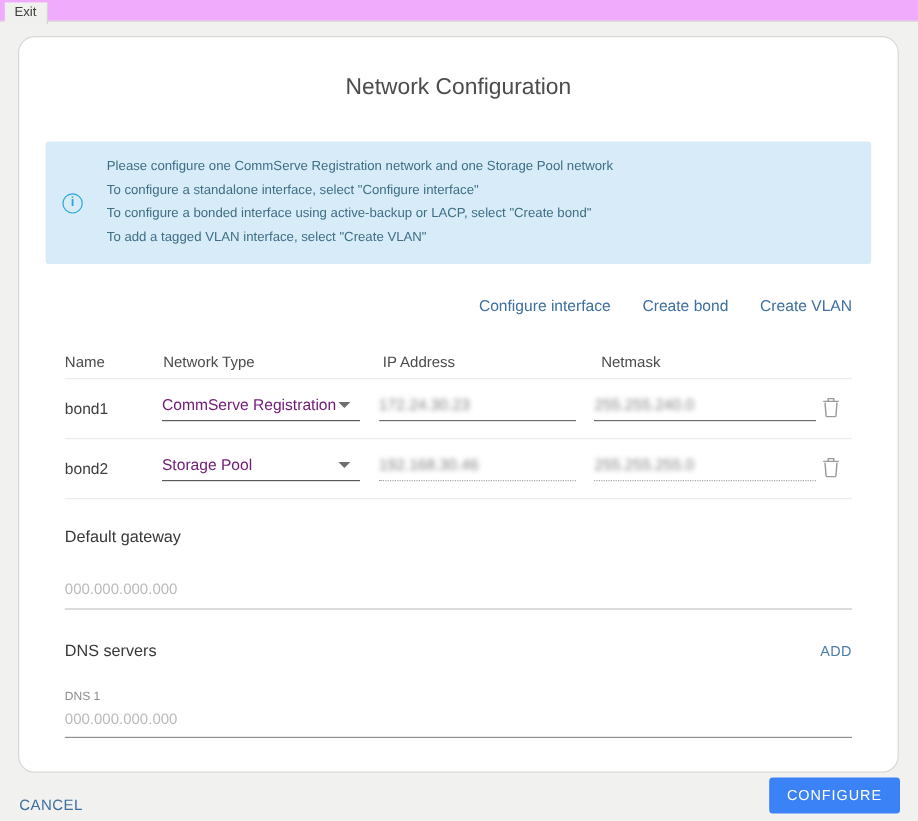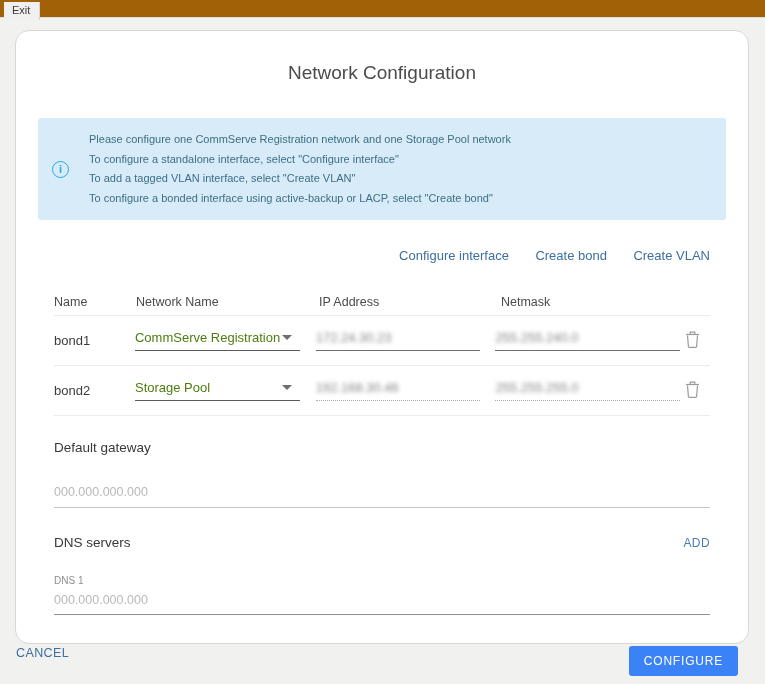--- a/index.html
+++ b/index.html
@@ -5,21 +5,21 @@
   * { margin:0; padding:0; box-sizing:border-box; }
   html,body { width:765px; height:684px; }
   body {
     font-family:"Liberation Sans", sans-serif;
     background:#f1f1ef;
     color:#3d3d3d;
     overflow:hidden;
     position:relative;
   }
   
-  .top-strip { height:18px; background:#a16207; border-bottom:1px solid #dcdcda; }
+  .top-strip { height:18px; background:#f0abfc; border-bottom:1px solid #dcdcda; }
   .exit-tab {
     display:inline-block; height:18px; padding:2px 9px 0 8px;
     background:#f0f0ee; border-right:1px solid #d5d5d3;
     font-size:11px; color:#3b3b3b; margin-left:4px; cursor:default;
   }
   
   .card {
     position:absolute; left:15px; top:30px; width:734px; height:614px;
     background:#ffffff; border:1px solid #d8d8d6; border-radius:14px;
     padding:0 22px; overflow:hidden;
@@ -57,21 +57,21 @@
     border-bottom:1px solid #ececea; font-size:13px; color:#3d3d3d;
   }
   .col-name { width:82px; }
   .col-type { width:183px; }
   .col-ip   { width:182px; }
   .col-mask { width:190px; }
   .col-del  { flex:1; text-align:right; }
   .select-box {
     width:165px; display:flex; align-items:center; justify-content:space-between;
     border-bottom:1px solid #5a5a5a; padding-bottom:5px; cursor:pointer;
-    font-size:13px; color:#4d7c0f;
+    font-size:13px; color:#701a75;
   }
   .caret-down {
     width:0; height:0; border-left:5px solid transparent;
     border-right:5px solid transparent; border-top:5px solid #6e6e6e;
     margin-right:8px;
   }
   .cell-input-wrap { padding-bottom:5px; }
   .cell-input-wrap.solid  { border-bottom:1px solid #6e6e6e; }
   .cell-input-wrap.dotted { border-bottom:1px dotted #a9a9a9; }
   .w-ip   { width:164px; }
@@ -92,22 +92,22 @@
     font-family:"Liberation Sans", sans-serif; font-size:12.5px; color:#0f172a;
   }
   .line-input::placeholder, .cell-input::placeholder { color:#b9b9b9; opacity:1; }
   .dns-header { margin-top:27px; display:flex; justify-content:space-between; align-items:center; }
   .add-link { font-size:12px; color:#4d7eab; letter-spacing:.4px; cursor:pointer; text-decoration:none; }
   .dns-entry { margin-top:25px; }
   .dns-entry-label { font-size:10px; color:#8d8d8d; }
   .dns-input-wrap { margin-top:4px; padding-bottom:6px; border-bottom:1px solid #8f8f8f; }
   
   .footer {
-    position:absolute; left:15px; right:27px; bottom:6px; height:32px;
-    display:flex; align-items:flex-start; justify-content:space-between;
+    position:absolute; left:15px; right:15px; bottom:6px; height:32px;
+    display:flex; align-items:flex-end; justify-content:space-between;
   }
   .cancel-link { font-size:12.5px; color:#3d6f9f; letter-spacing:.4px; cursor:pointer; text-decoration:none; margin-left:1px; }
   .configure-btn {
     background:#3b82f6; color:#ffffff; border:none; border-radius:3px;
     font-family:"Liberation Sans", sans-serif; font-size:12px; letter-spacing:.8px;
     padding:8px 15px; cursor:pointer;
   }
 </style>
 </head>
 <body>
@@ -118,35 +118,35 @@
 
 <div class="card">
 
   <h1 class="dialog-title">Network Configuration</h1>
 
   <div class="info-box">
     <div class="info-icon">i</div>
     <div class="info-lines">
       <div>Please configure one CommServe Registration network and one Storage Pool network</div>
       <div>To configure a standalone interface, select "Configure interface"</div>
+      <div>To configure a bonded interface using active-backup or LACP, select "Create bond"</div>
       <div>To add a tagged VLAN interface, select "Create VLAN"</div>
-      <div>To configure a bonded interface using active-backup or LACP, select "Create bond"</div>
     </div>
   </div>
 
   <div class="actions-row">
     <a class="action-link">Configure interface</a>
     <a class="action-link">Create bond</a>
     <a class="action-link">Create VLAN</a>
   </div>
 
   <div class="net-table">
     <div class="thead">
       <div class="col-name">Name</div>
-      <div class="col-type">Network Name</div>
+      <div class="col-type">Network Type</div>
       <div class="col-ip">IP Address</div>
       <div class="col-mask">Netmask</div>
       <div class="col-del"></div>
     </div>
 
     <div class="trow">
       <div class="col-name">bond1</div>
       <div class="col-type">
         <div class="select-box">
           <span>CommServe Registration</span>

